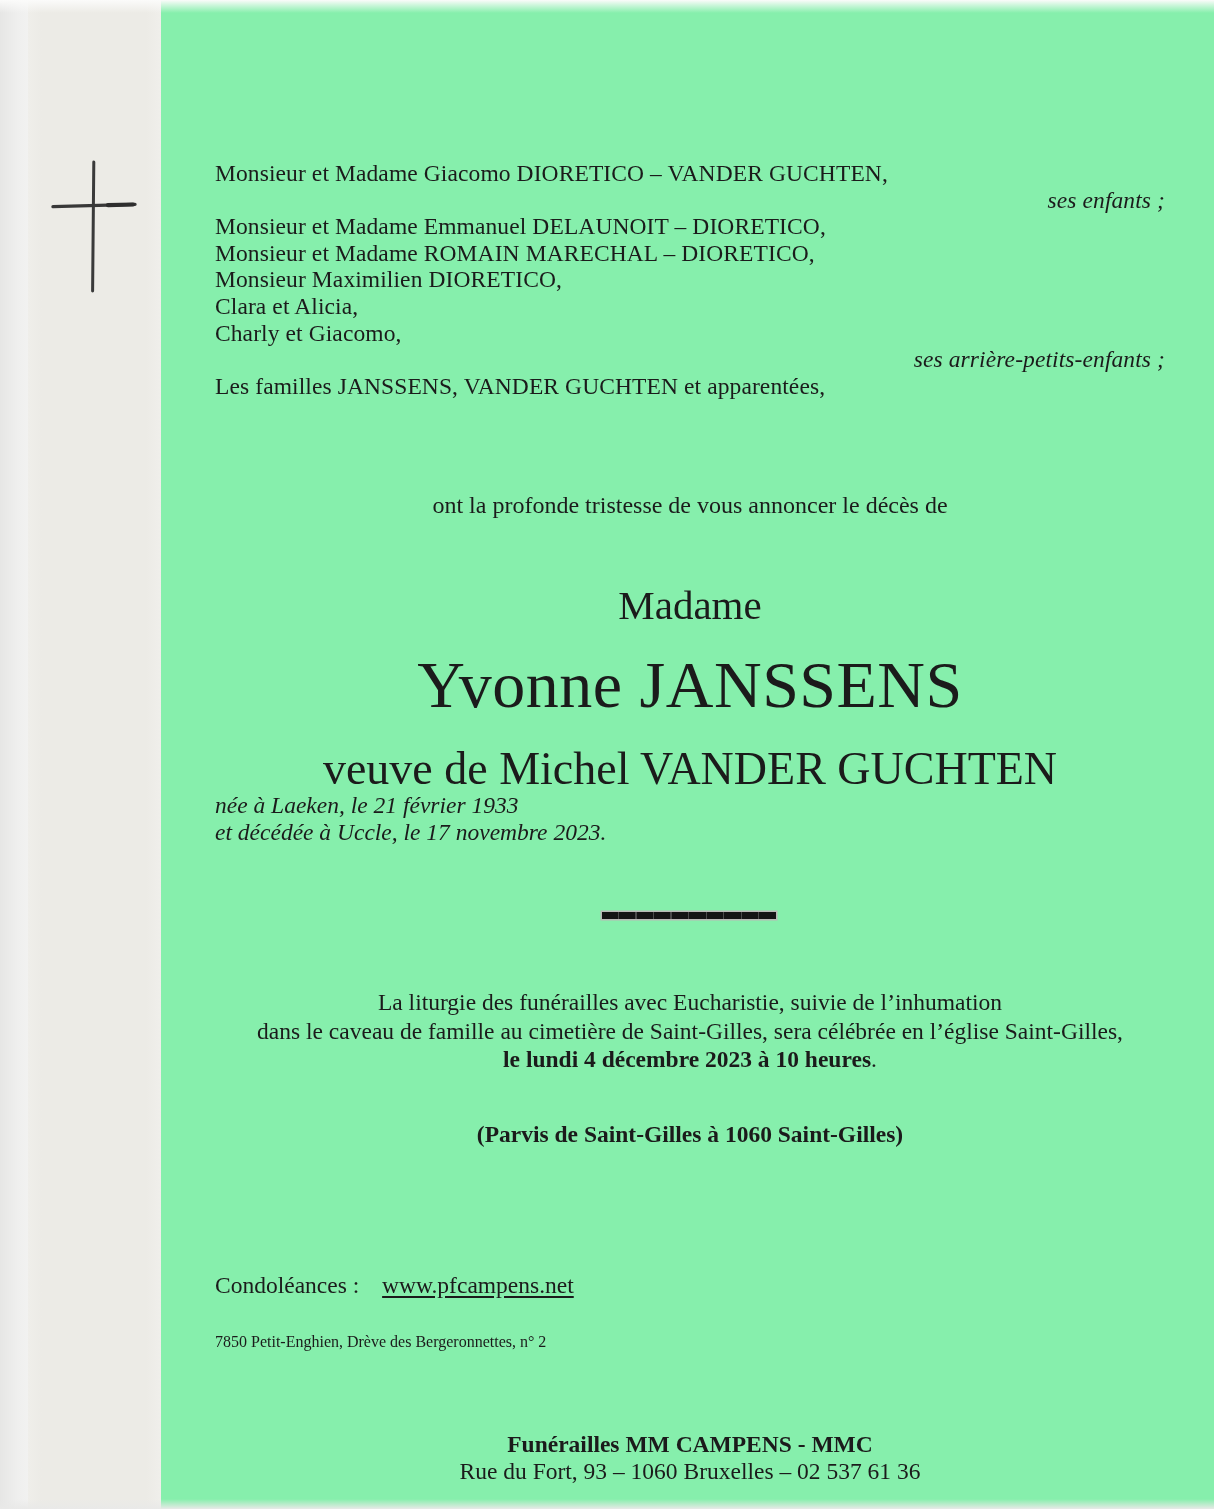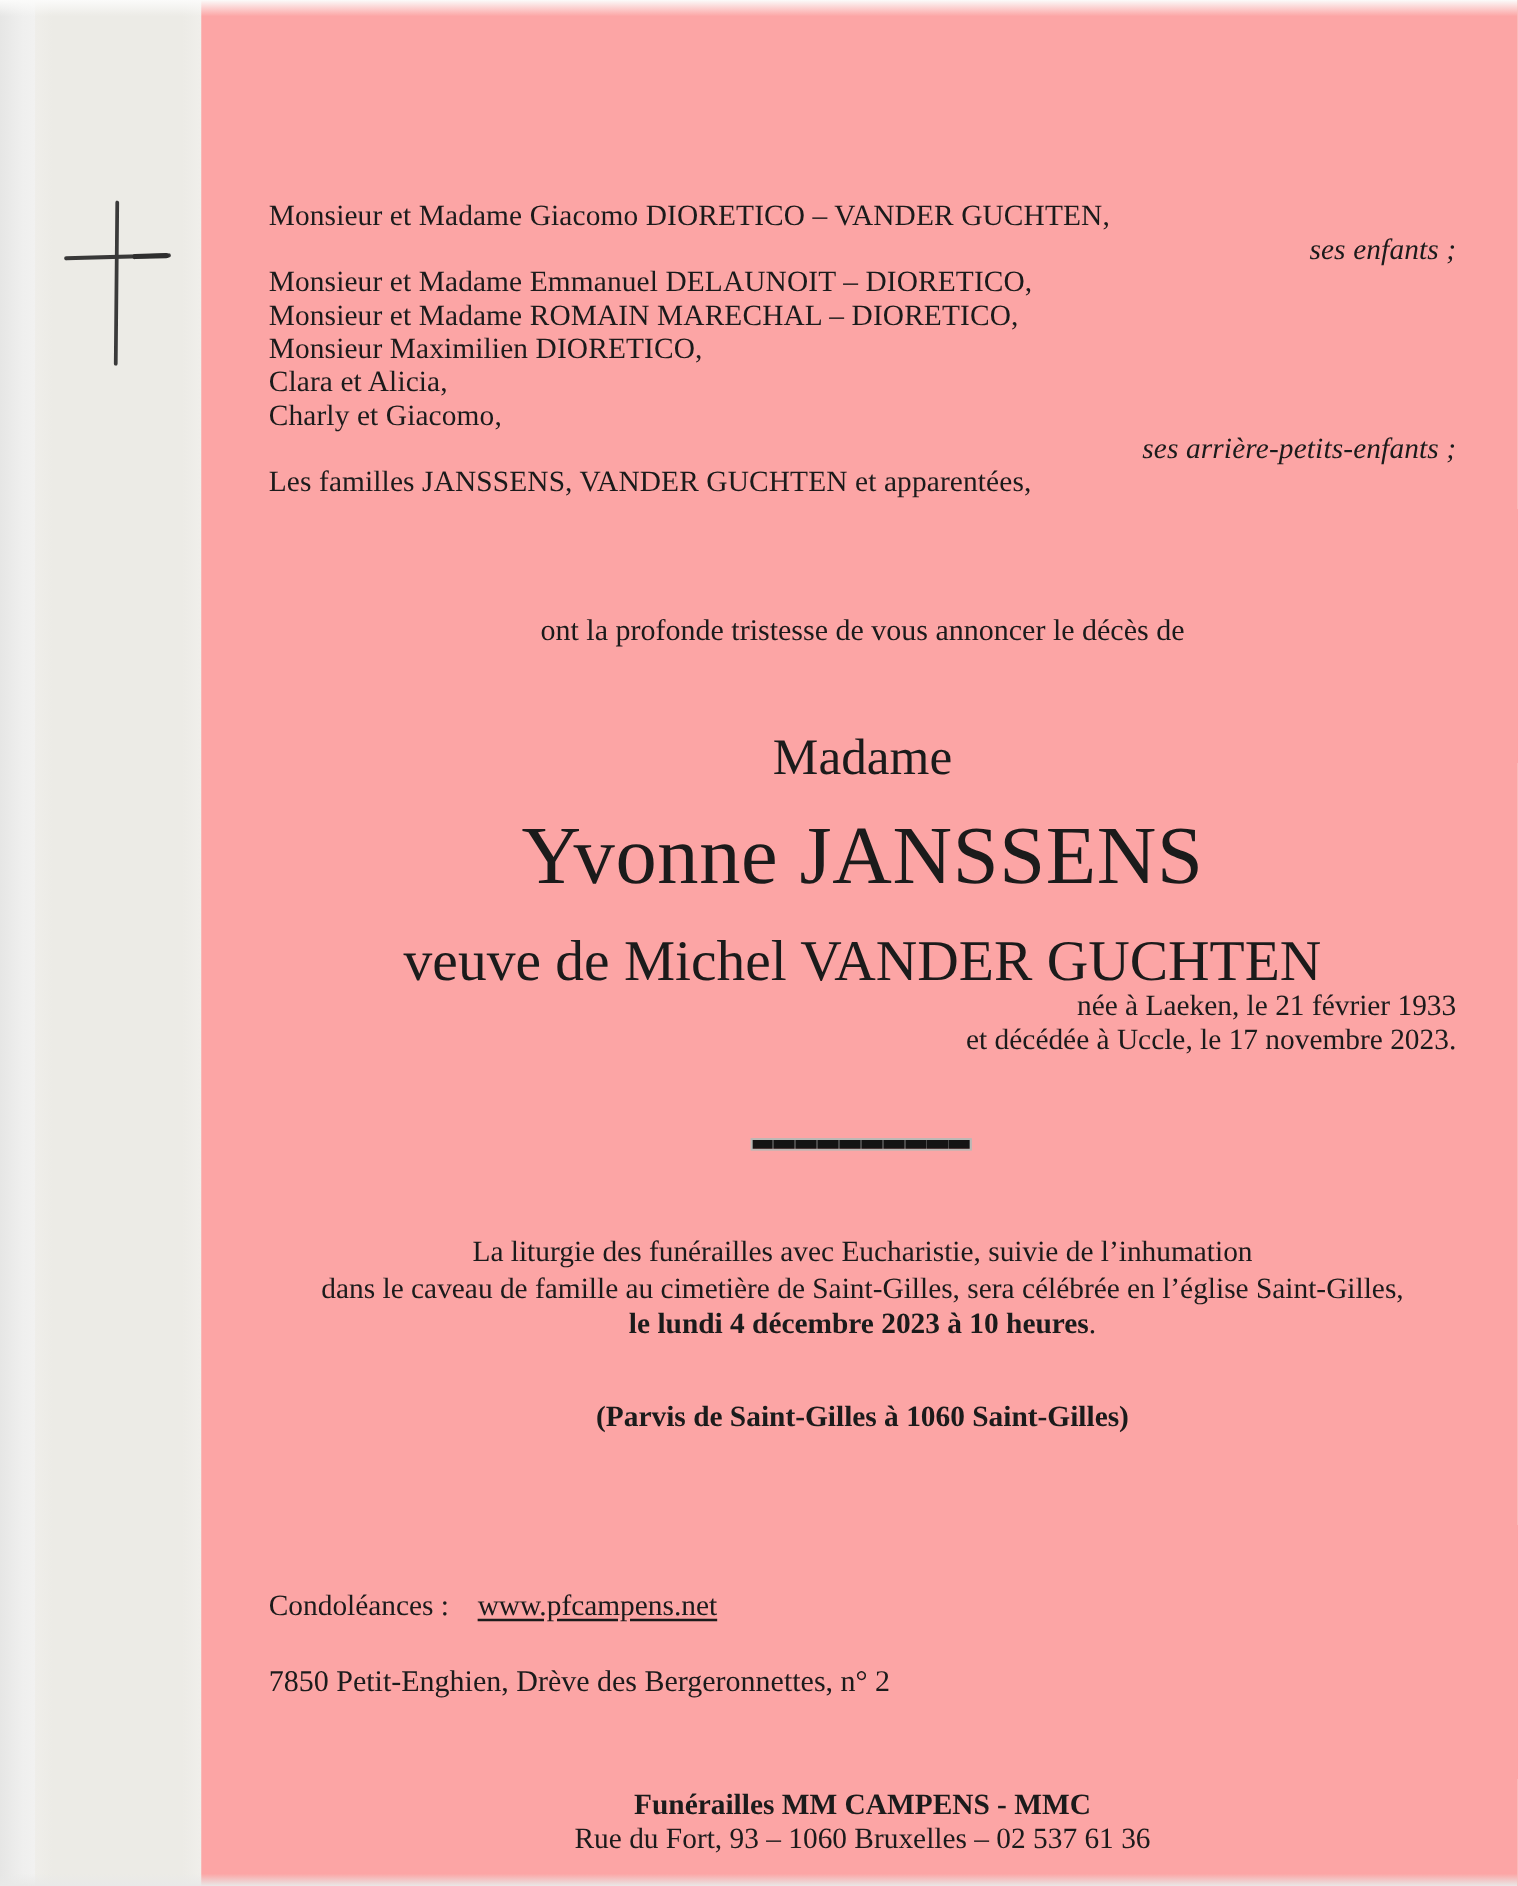--- a/index.html
+++ b/index.html
@@ -5,21 +5,21 @@
   html, body { margin: 0; padding: 0; }
   body {
     width: 1214px; height: 1509px;
     font-family: "Liberation Serif", "DejaVu Serif", serif;
     background: #f3f3f2;
   }
   .page {
     position: relative;
     width: 1214px; height: 1509px;
     overflow: hidden;
-    background: #fca5a5;
+    background: #86efac;
     color: #1b1b1b;
   }
   
   .left-edge {
     position: absolute; left: 0; top: 0; width: 30px; height: 100%;
     background: linear-gradient(90deg, #e6e6e5 0%, #efefee 60%, #f2f2f1 100%);
   }
   .left-band {
     position: absolute; left: 28px; top: 0; width: 133px; height: 100%;
     background: linear-gradient(90deg, #efeeea 0px, #ecebe6 14px, #ecebe6 118px, #f0efeb 133px);
@@ -51,21 +51,21 @@
     top: 583px; text-align: center; font-size: 41px; line-height: 1.1;
   }
   .deceased-name {
     top: 649px; text-align: center; font-size: 66px; line-height: 1.1;
     letter-spacing: 0.5px;
   }
   .widow-line {
     top: 744px; text-align: center; font-size: 46px; line-height: 1.1;
   }
   .dates-block {
-    top: 792px; text-align: right; font-size: 23.5px; line-height: 27px;
+    top: 792px; text-align: left; font-size: 23.5px; line-height: 27px; font-style: italic;
   }
   .separator {
     position: absolute; left: 602px; top: 912px; width: 174px; height: 7px;
     background: repeating-linear-gradient(90deg, #141414 0px, #141414 16px, #4a4a4a 16px, #4a4a4a 17.5px);
     box-shadow: 0 0 0 1.5px #b9b9b6;
   }
   .ceremony-block {
     top: 988px; text-align: center; font-size: 23.5px; line-height: 28.6px;
   }
   .bold { font-weight: bold; }
@@ -73,21 +73,21 @@
     top: 1120px; text-align: center; font-size: 23.5px; line-height: 28px;
     font-weight: bold;
   }
   .condolences-line {
     top: 1272px; text-align: left; font-size: 23.5px;
   }
   .condolences-line a {
     color: #1b1b1b; text-underline-offset: 3px; margin-left: 17px;
   }
   .family-address {
-    top: 1333px; text-align: left; font-size: 24px;
+    top: 1333px; text-align: left; font-size: 16px;
   }
   .footer-block {
     top: 1431px; text-align: center; font-size: 23.5px; line-height: 26.5px;
   }
 </style>
 </head>
 <body>
 
 <div class="page">
 

